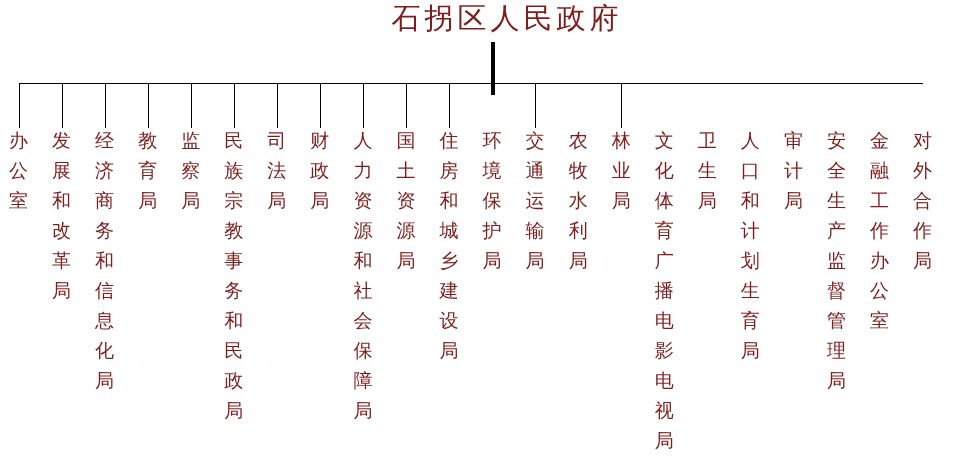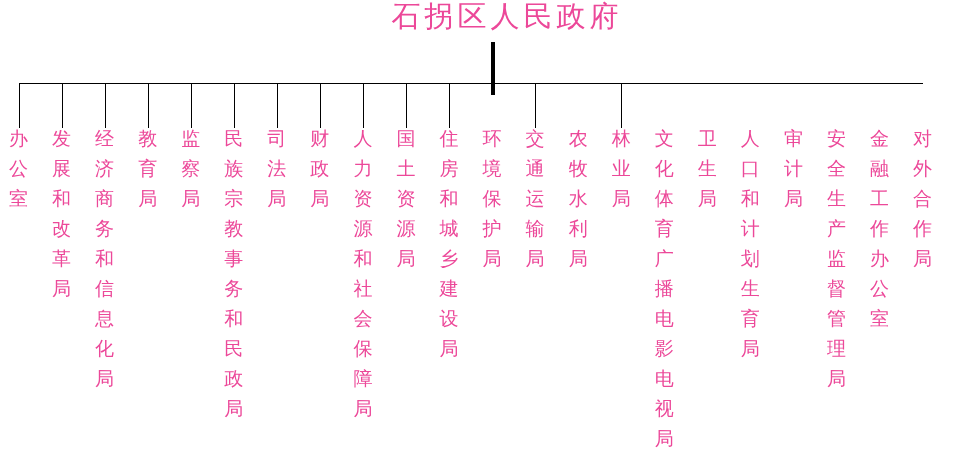--- a/index.html
+++ b/index.html
@@ -1,22 +1,22 @@
 <!DOCTYPE html>
 <html><head>
 <meta charset="utf-8">
 <style>
   html, body { margin: 0; padding: 0; background: #ffffff; }
   .canvas {
     position: relative;
     width: 966px;
     height: 465px;
     background: #ffffff;
-    color: #ec4899;
-    font-family: Liberation Mono, monospace;
+    color: #7f1d1d;
+    font-family: Liberation Sans, sans-serif;
     overflow: hidden;
   }
   .title {
     position: absolute;
     top: 3px;
     left: 507px;
     transform: translateX(-50%);
     font-size: 29px;
     line-height: 31px;
     letter-spacing: 4px;

